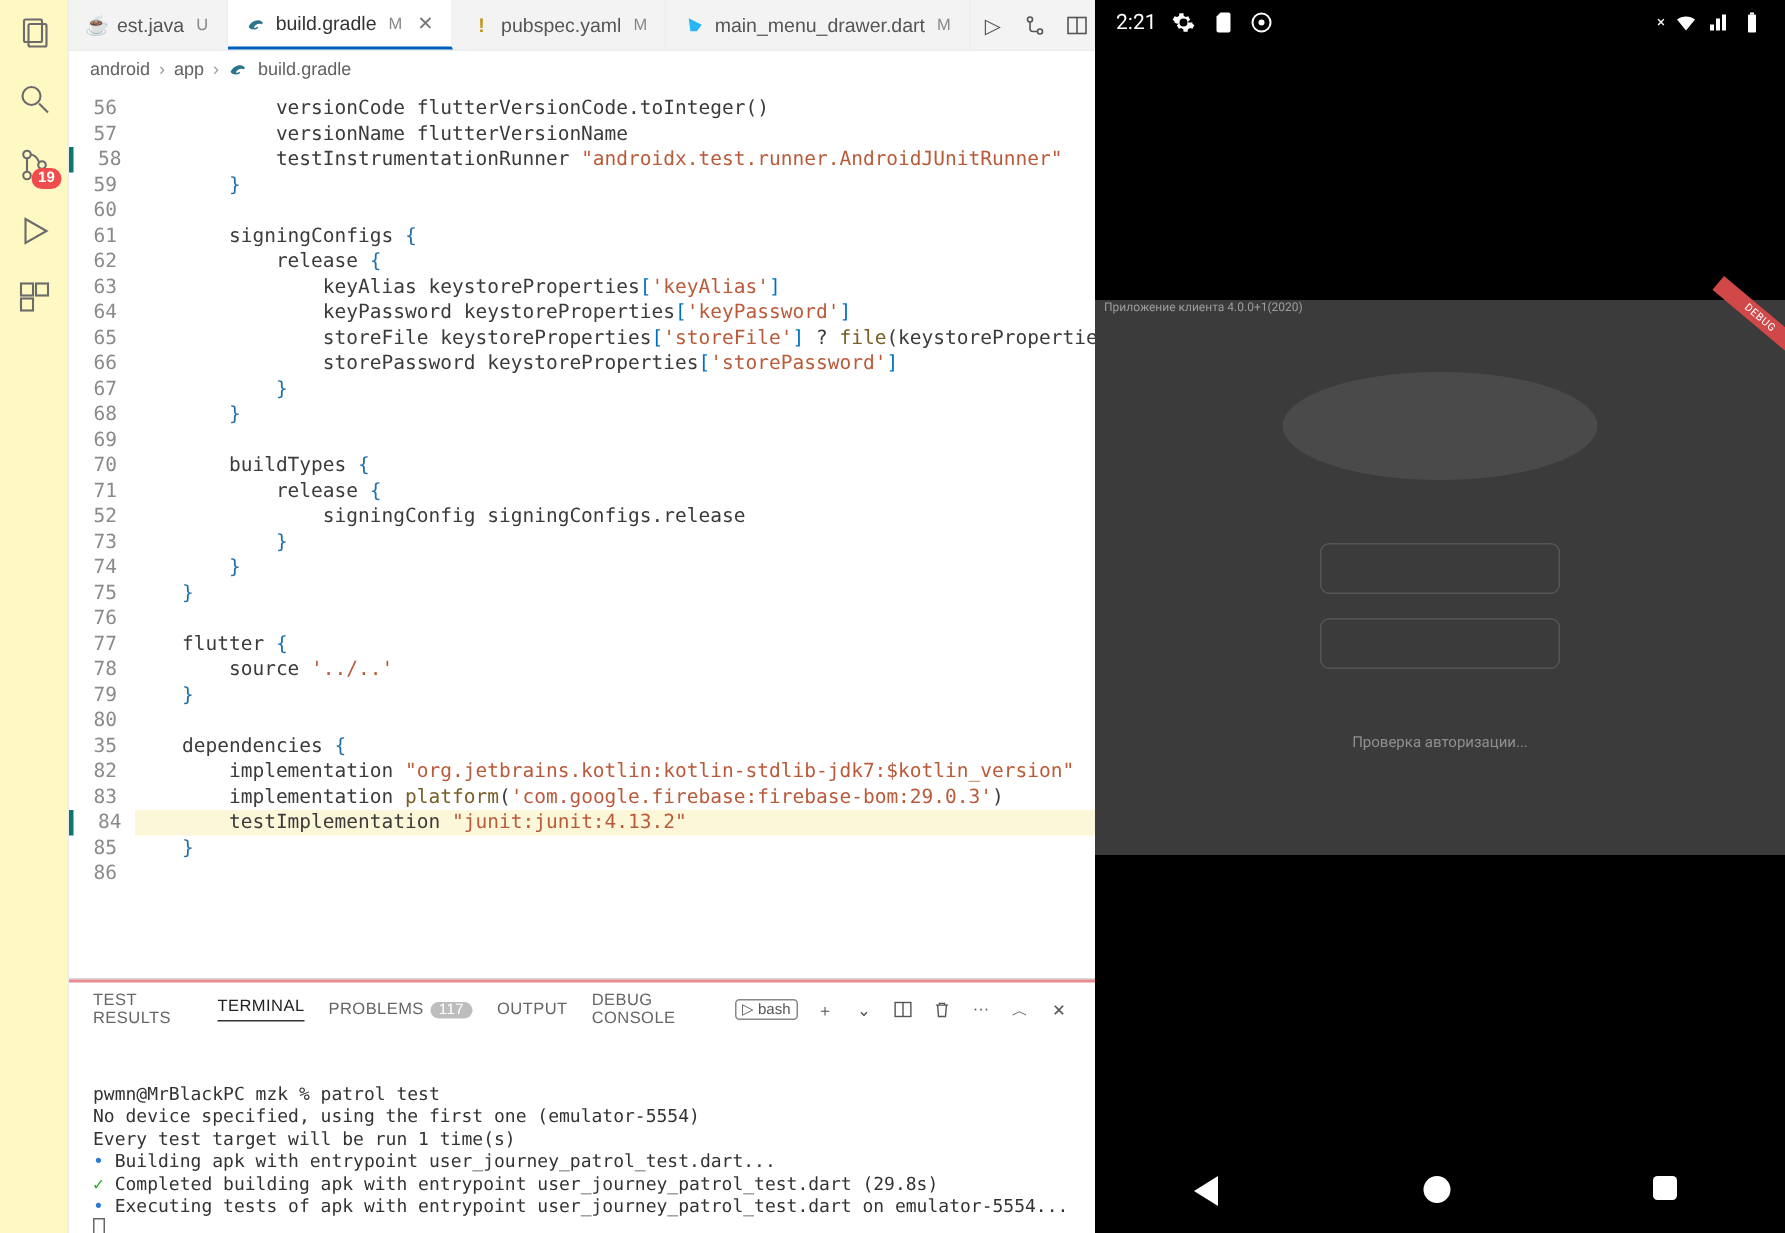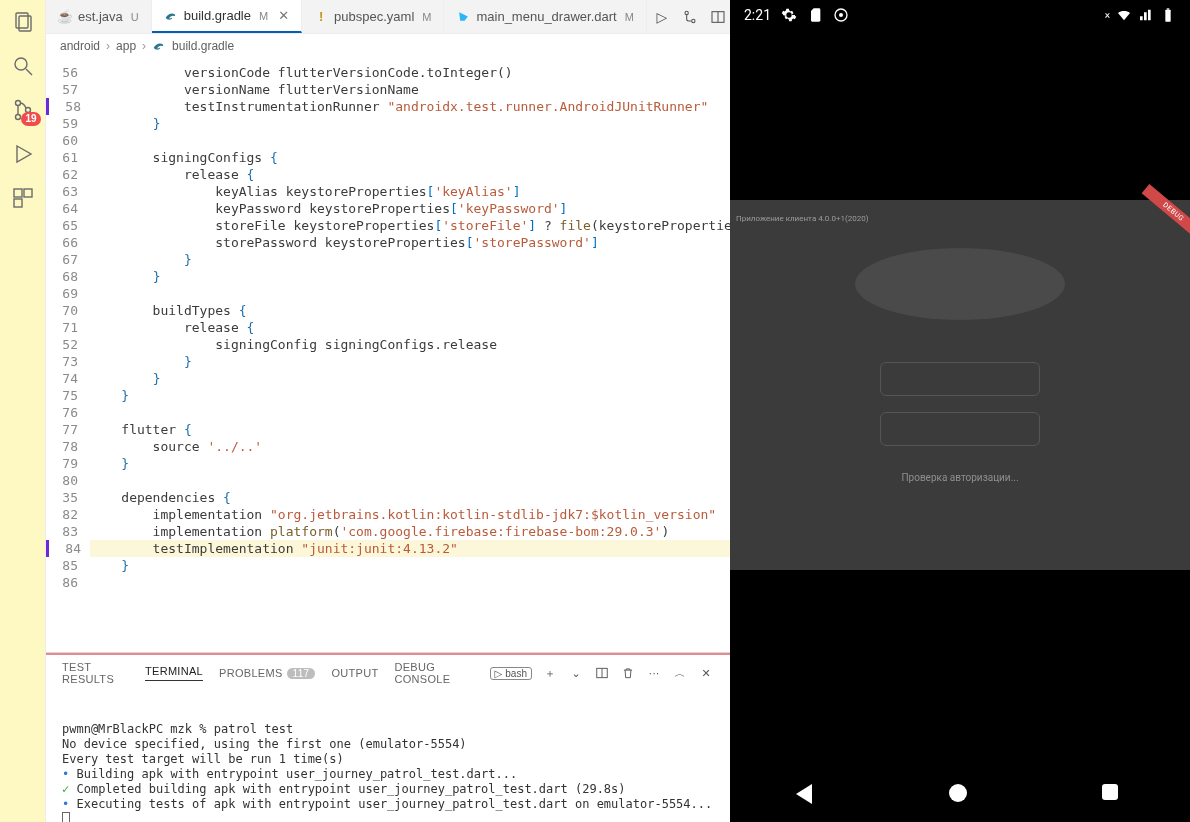--- a/index.html
+++ b/index.html
@@ -21,21 +21,21 @@
   .lang-icon { width:14px; height:14px; display:inline-flex; align-items:center; justify-content:center;}
   .tab-actions { margin-left:auto; display:flex; align-items:center; gap:10px; padding:0 6px; color:#555; font-size:14px;}
   .tab-actions .ico { cursor:pointer; display:inline-flex; width:18px; height:18px; align-items:center; justify-content:center;}
 
   .breadcrumb { height:24px; display:flex; align-items:center; gap:6px; padding:0 14px; font-size:12px; color:#616161; background:#fff; }
   .breadcrumb .sep { color:#999; }
 
   .editor-wrap { flex:1; display:flex; min-height:0; background:#fff; font-family: Menlo, Consolas, monospace; font-size:13px; line-height:17px; position:relative;}
   .gutter { width:44px; text-align:right; color:#8a8a8a; padding:6px 12px 6px 0; user-select:none; background:#fff;}
   .gutter .ln { height:17px; }
-  .gutter .ln.mod { border-left:3px solid #6d28d9; padding-right:0; margin-right:-3px;}
+  .gutter .ln.mod { border-left:3px solid #0f766e; padding-right:0; margin-right:-3px;}
   .code { padding:6px 0 6px 0; white-space:pre; color:#3b3b3b; overflow:hidden; flex:1; position:relative;}
   .code .row { height:17px; padding-left:0;}
   .code .hl { background:#fdf7d9; display:block; }
   .t-str { color:#b95b3a; }
   .t-brace { color:#1e6fa8; }
   .t-fn { color:#795e26; }
   .t-brkt { color:#0070c1; }
   
   .panel { height:170px; border-top:1px solid #d8d8d8; display:flex; flex-direction:column; background:#fff;}
   .panel-top-border { height:2px; background:#e06c75; width:100%; opacity:.8;}
@@ -51,25 +51,25 @@
   .term-blue { color:#2a7bd4; }
   .cursor-box { display:inline-block; width:8px; height:12px; border:1px solid #666; }
 
   .emulator { width:460px; height:100%; background:#000; display:flex; flex-direction:column; position:relative; font-family: Roboto, sans-serif;}
   .statusbar { height:30px; display:flex; align-items:center; color:#fff; padding:0 14px; gap:10px; font-size:14px;}
   .statusbar .right { margin-left:auto; display:flex; align-items:center; gap:6px;}
   .statusbar svg { width:16px; height:16px; fill:#fff; }
   .emu-body { flex:1; display:flex; flex-direction:column; }
   .emu-black { flex:1; background:#000;}
   .emu-app { background:#3b3b3b; height:370px; position:relative; display:flex; flex-direction:column; align-items:center; justify-content:flex-start; padding-top:30px;}
-  .emu-title { position:absolute; top:14px; left:6px; font-size:8px; color:#9c9c9c;}
+  .emu-title { position:absolute; top:0; left:6px; font-size:8px; color:#9c9c9c;}
   .debug-ribbon { position:absolute; top:6px; right:-20px; background:#d04848; color:#fff; font-size:7px; padding:2px 24px; transform:rotate(40deg); letter-spacing:.5px;}
   .skeleton-oval { width:210px; height:72px; background:#4a4a4a; border-radius:50%/50%; margin:18px 0 34px;}
   .skeleton-field { width:160px; height:34px; border:1px solid #555; border-radius:6px; margin:8px 0;}
-  .emu-subtext { color:#8f8f8f; font-size:10px; margin-top:18px;}
+  .emu-subtext { color:#8f8f8f; font-size:10px; margin-top:36px;}
   .navbar { height:54px; background:#000; display:flex; align-items:center; justify-content:space-around;}
   .navbar .nbtn { width:22px; height:22px; }
   .nav-back { width:0; height:0; border-top:10px solid transparent; border-bottom:10px solid transparent; border-right:16px solid #fff;}
   .nav-home { width:18px; height:18px; border-radius:50%; background:#fff;}
   .nav-recent { width:16px; height:16px; background:#fff; border-radius:3px;}
 </style>
 </head>
 <body>
 
 <div class="activity-bar">

